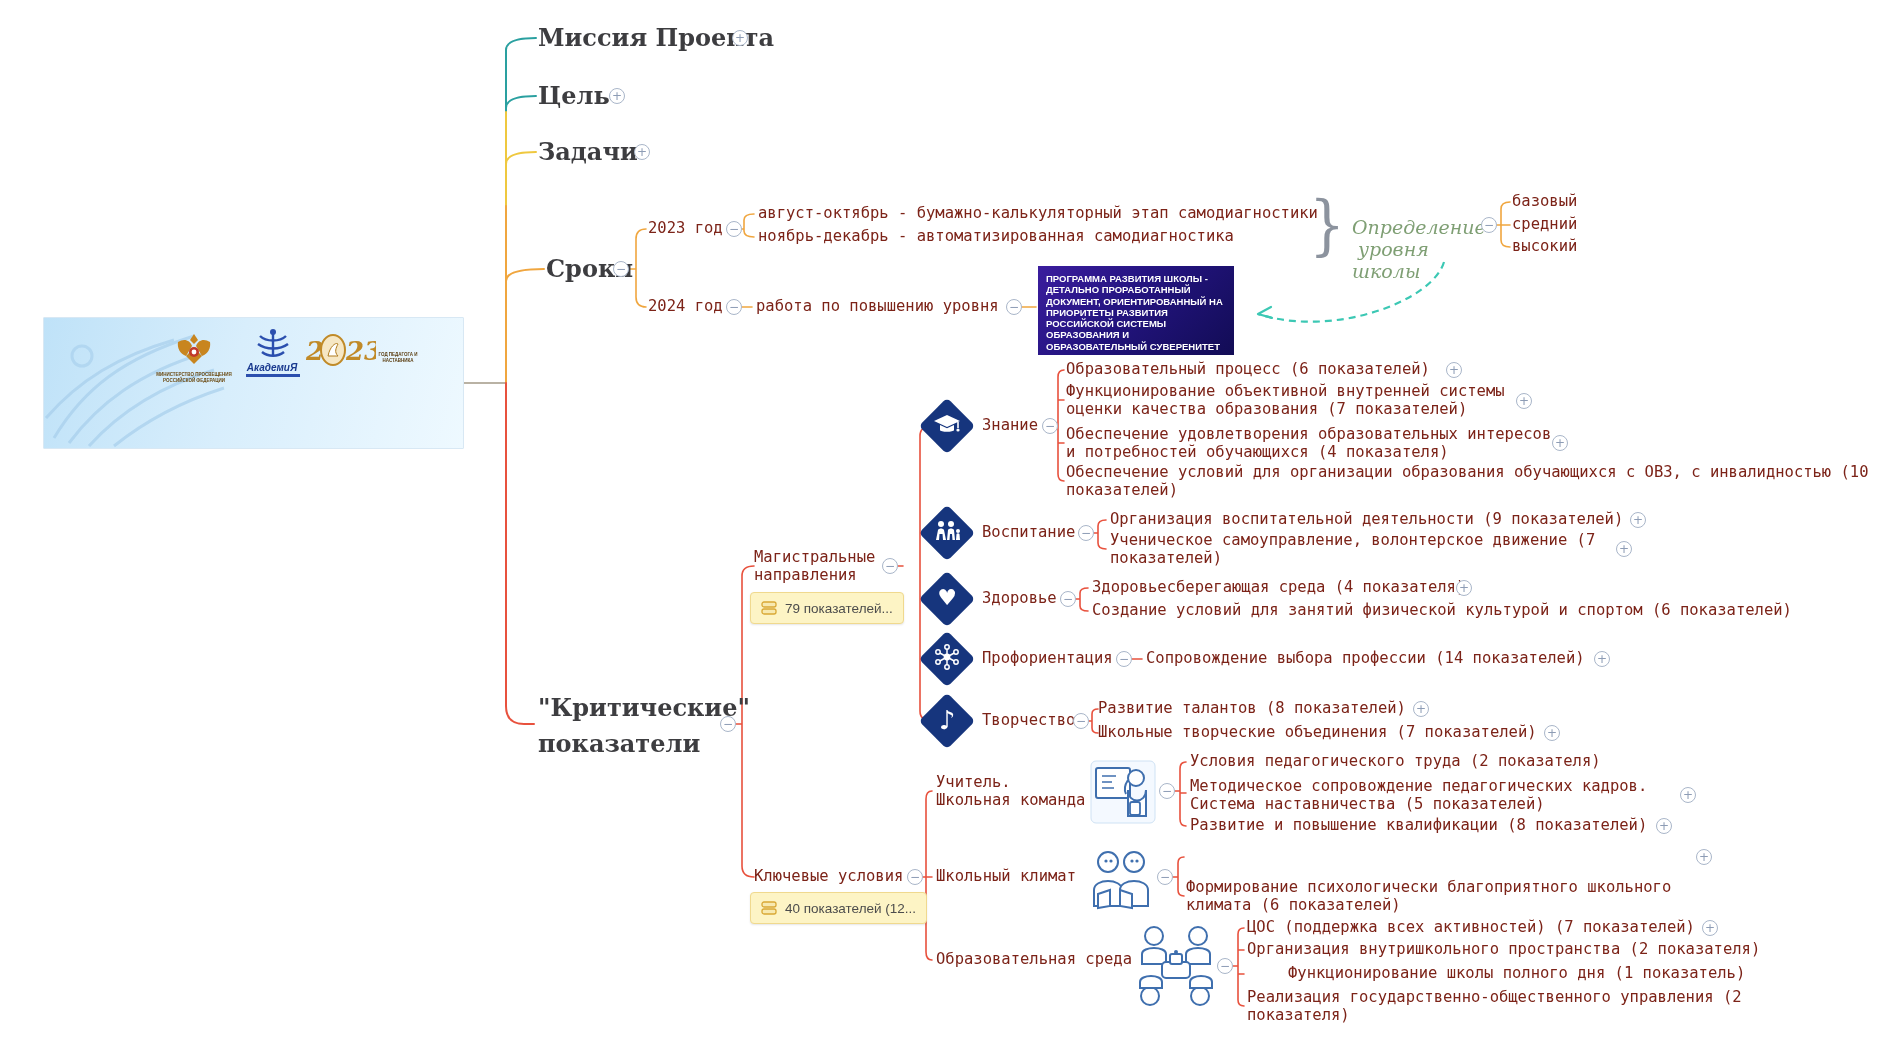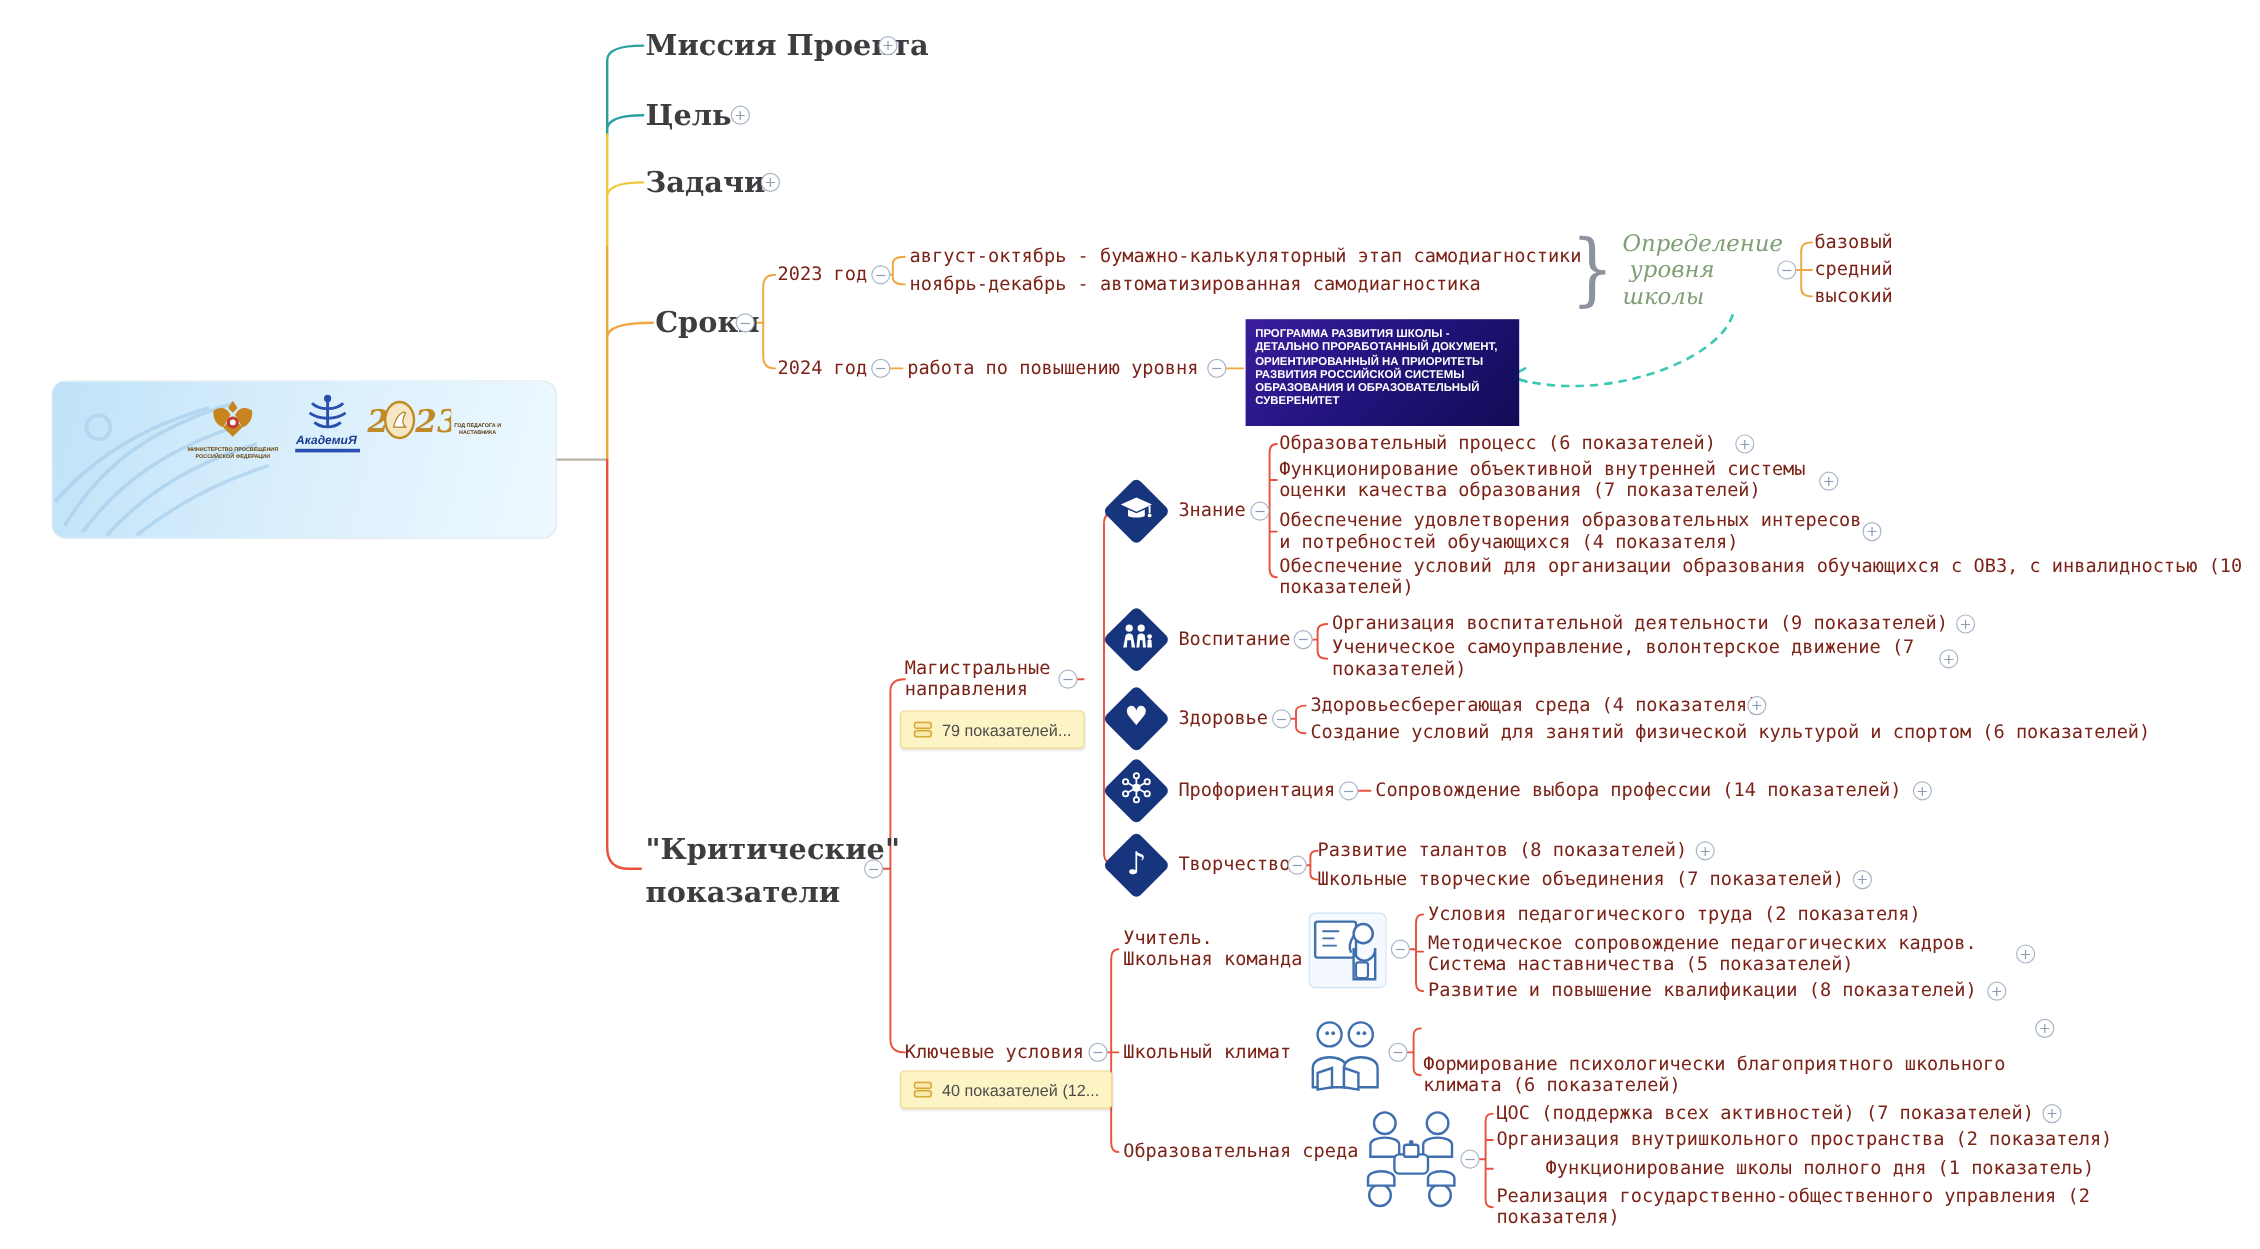--- a/index.html
+++ b/index.html
@@ -21,29 +21,29 @@
   .diamond{position:absolute;width:40px;height:40px;transform:translate(-50%,-50%) rotate(45deg);
            background:#16357d;border-radius:5px;}
   .dicon{position:absolute;transform:translate(-50%,-50%);color:#fff;text-align:center;z-index:3;}
   .dicon.glyph{font:22px/22px "DejaVu Sans",sans-serif;}
   
   .note{position:absolute;height:30px;display:flex;align-items:center;gap:8px;padding:0 10px;
         background:#fdf4c5;border:1px solid #f0d98e;border-radius:4px;
         box-shadow:0 1px 2px rgba(0,0,0,.10);font:13.5px "Liberation Sans",sans-serif;color:#4c4c4c;
         white-space:nowrap;}
   
-  .green-note{position:absolute;font:italic 19px/22px "DejaVu Serif",serif;color:#7f9f74;}
+  .green-note{position:absolute;font:italic 19px/22px "DejaVu Serif",serif;color:#7f9f74;margin-top:24px;}
   .brace{position:absolute;transform:translateY(-50%) scaleX(.85);font:400 66px/66px "DejaVu Serif",serif;
          color:#8c939e;}
   
-  .card{position:absolute;left:1038px;top:266px;width:228px;height:89px;box-sizing:border-box;
+  .card{position:absolute;left:1038px;top:266px;width:196px;height:89px;box-sizing:border-box;
         padding:7px 8px;background:linear-gradient(135deg,#3b1d9e 0%,#23147f 45%,#120c55 100%);
         color:#fff;font:700 9.5px/11.3px "Liberation Sans",sans-serif;}
   
-  .root-node{position:absolute;left:43px;top:317px;width:419px;height:130px;border-radius:12px;
+  .root-node{position:absolute;left:43px;top:317px;width:419px;height:130px;border-radius:1px;
              background:linear-gradient(105deg,#bfe2f8 0%,#d8eefc 45%,#eef9ff 100%);
              border:1px solid #d8e8f4;overflow:hidden;}
   .root-title{position:absolute;left:0;right:0;bottom:6px;text-align:center;
               font:800 23px "Liberation Sans",sans-serif;color:#6e1950;letter-spacing:.3px;}
   .logo-caption{position:absolute;font:700 4.5px/5.5px "Liberation Sans",sans-serif;color:#6b4a12;
                 text-align:center;}
   .doodle{position:absolute;}
 </style>
 </head>
 <body>

